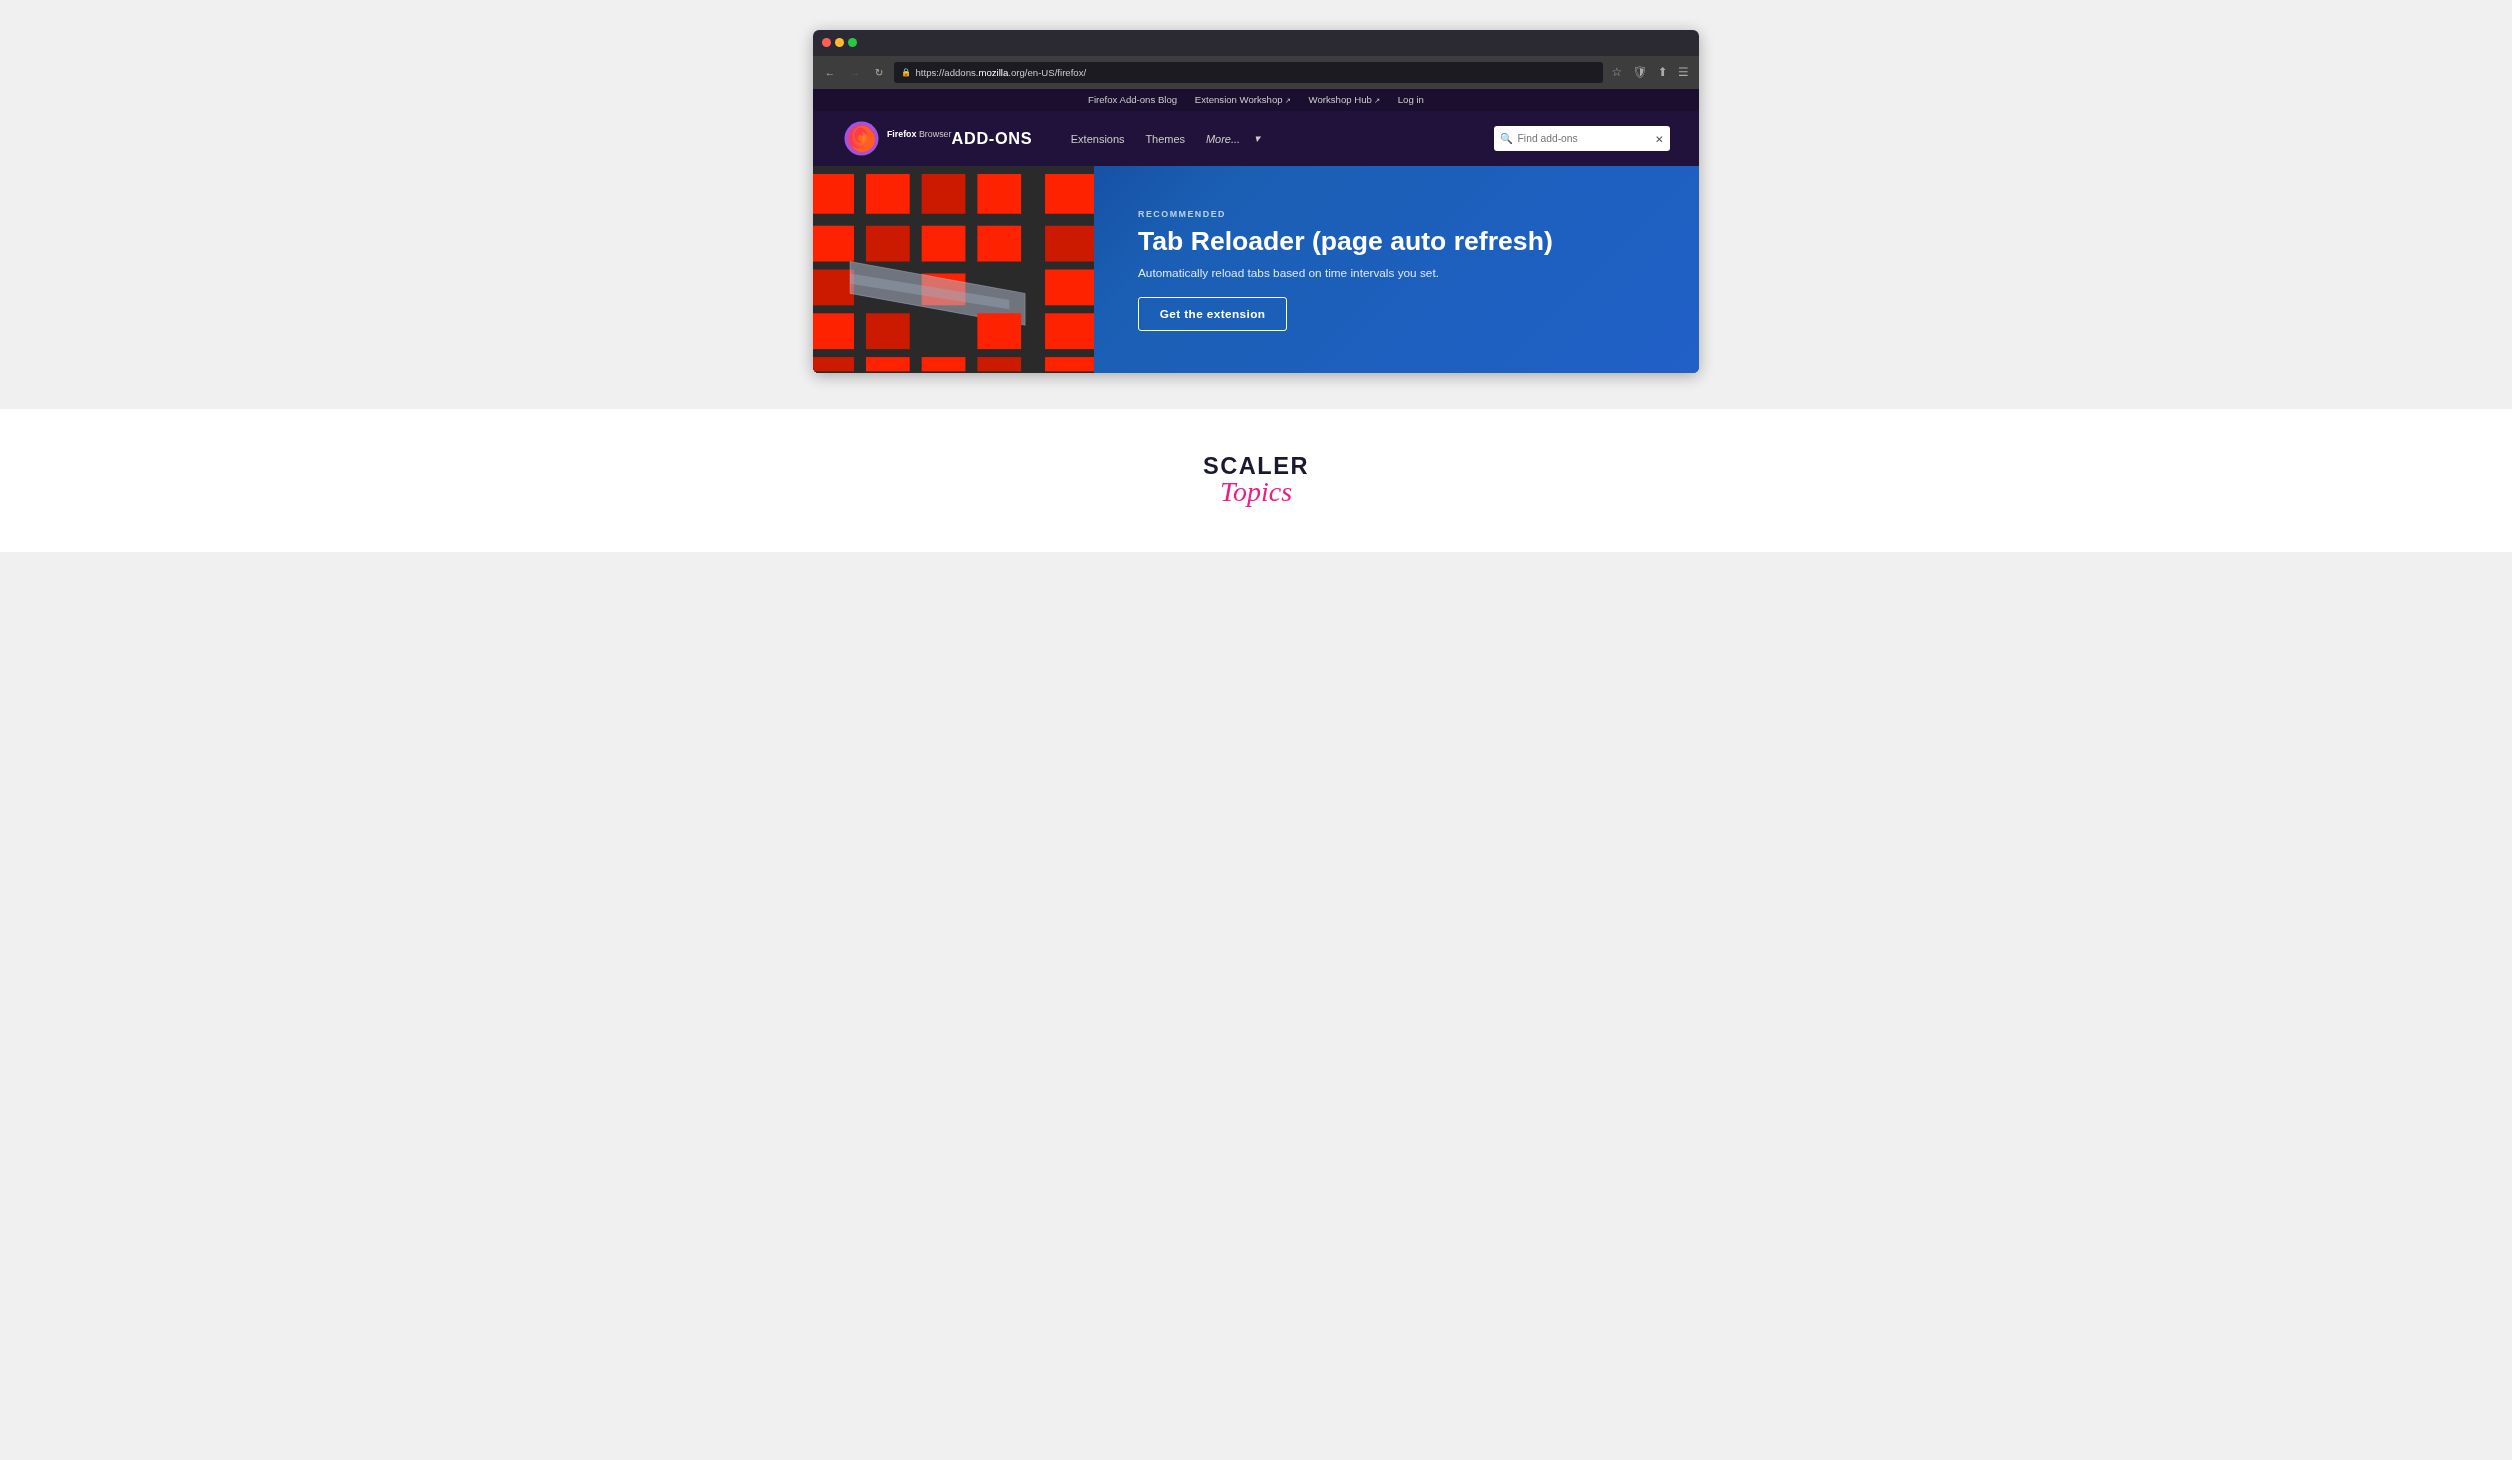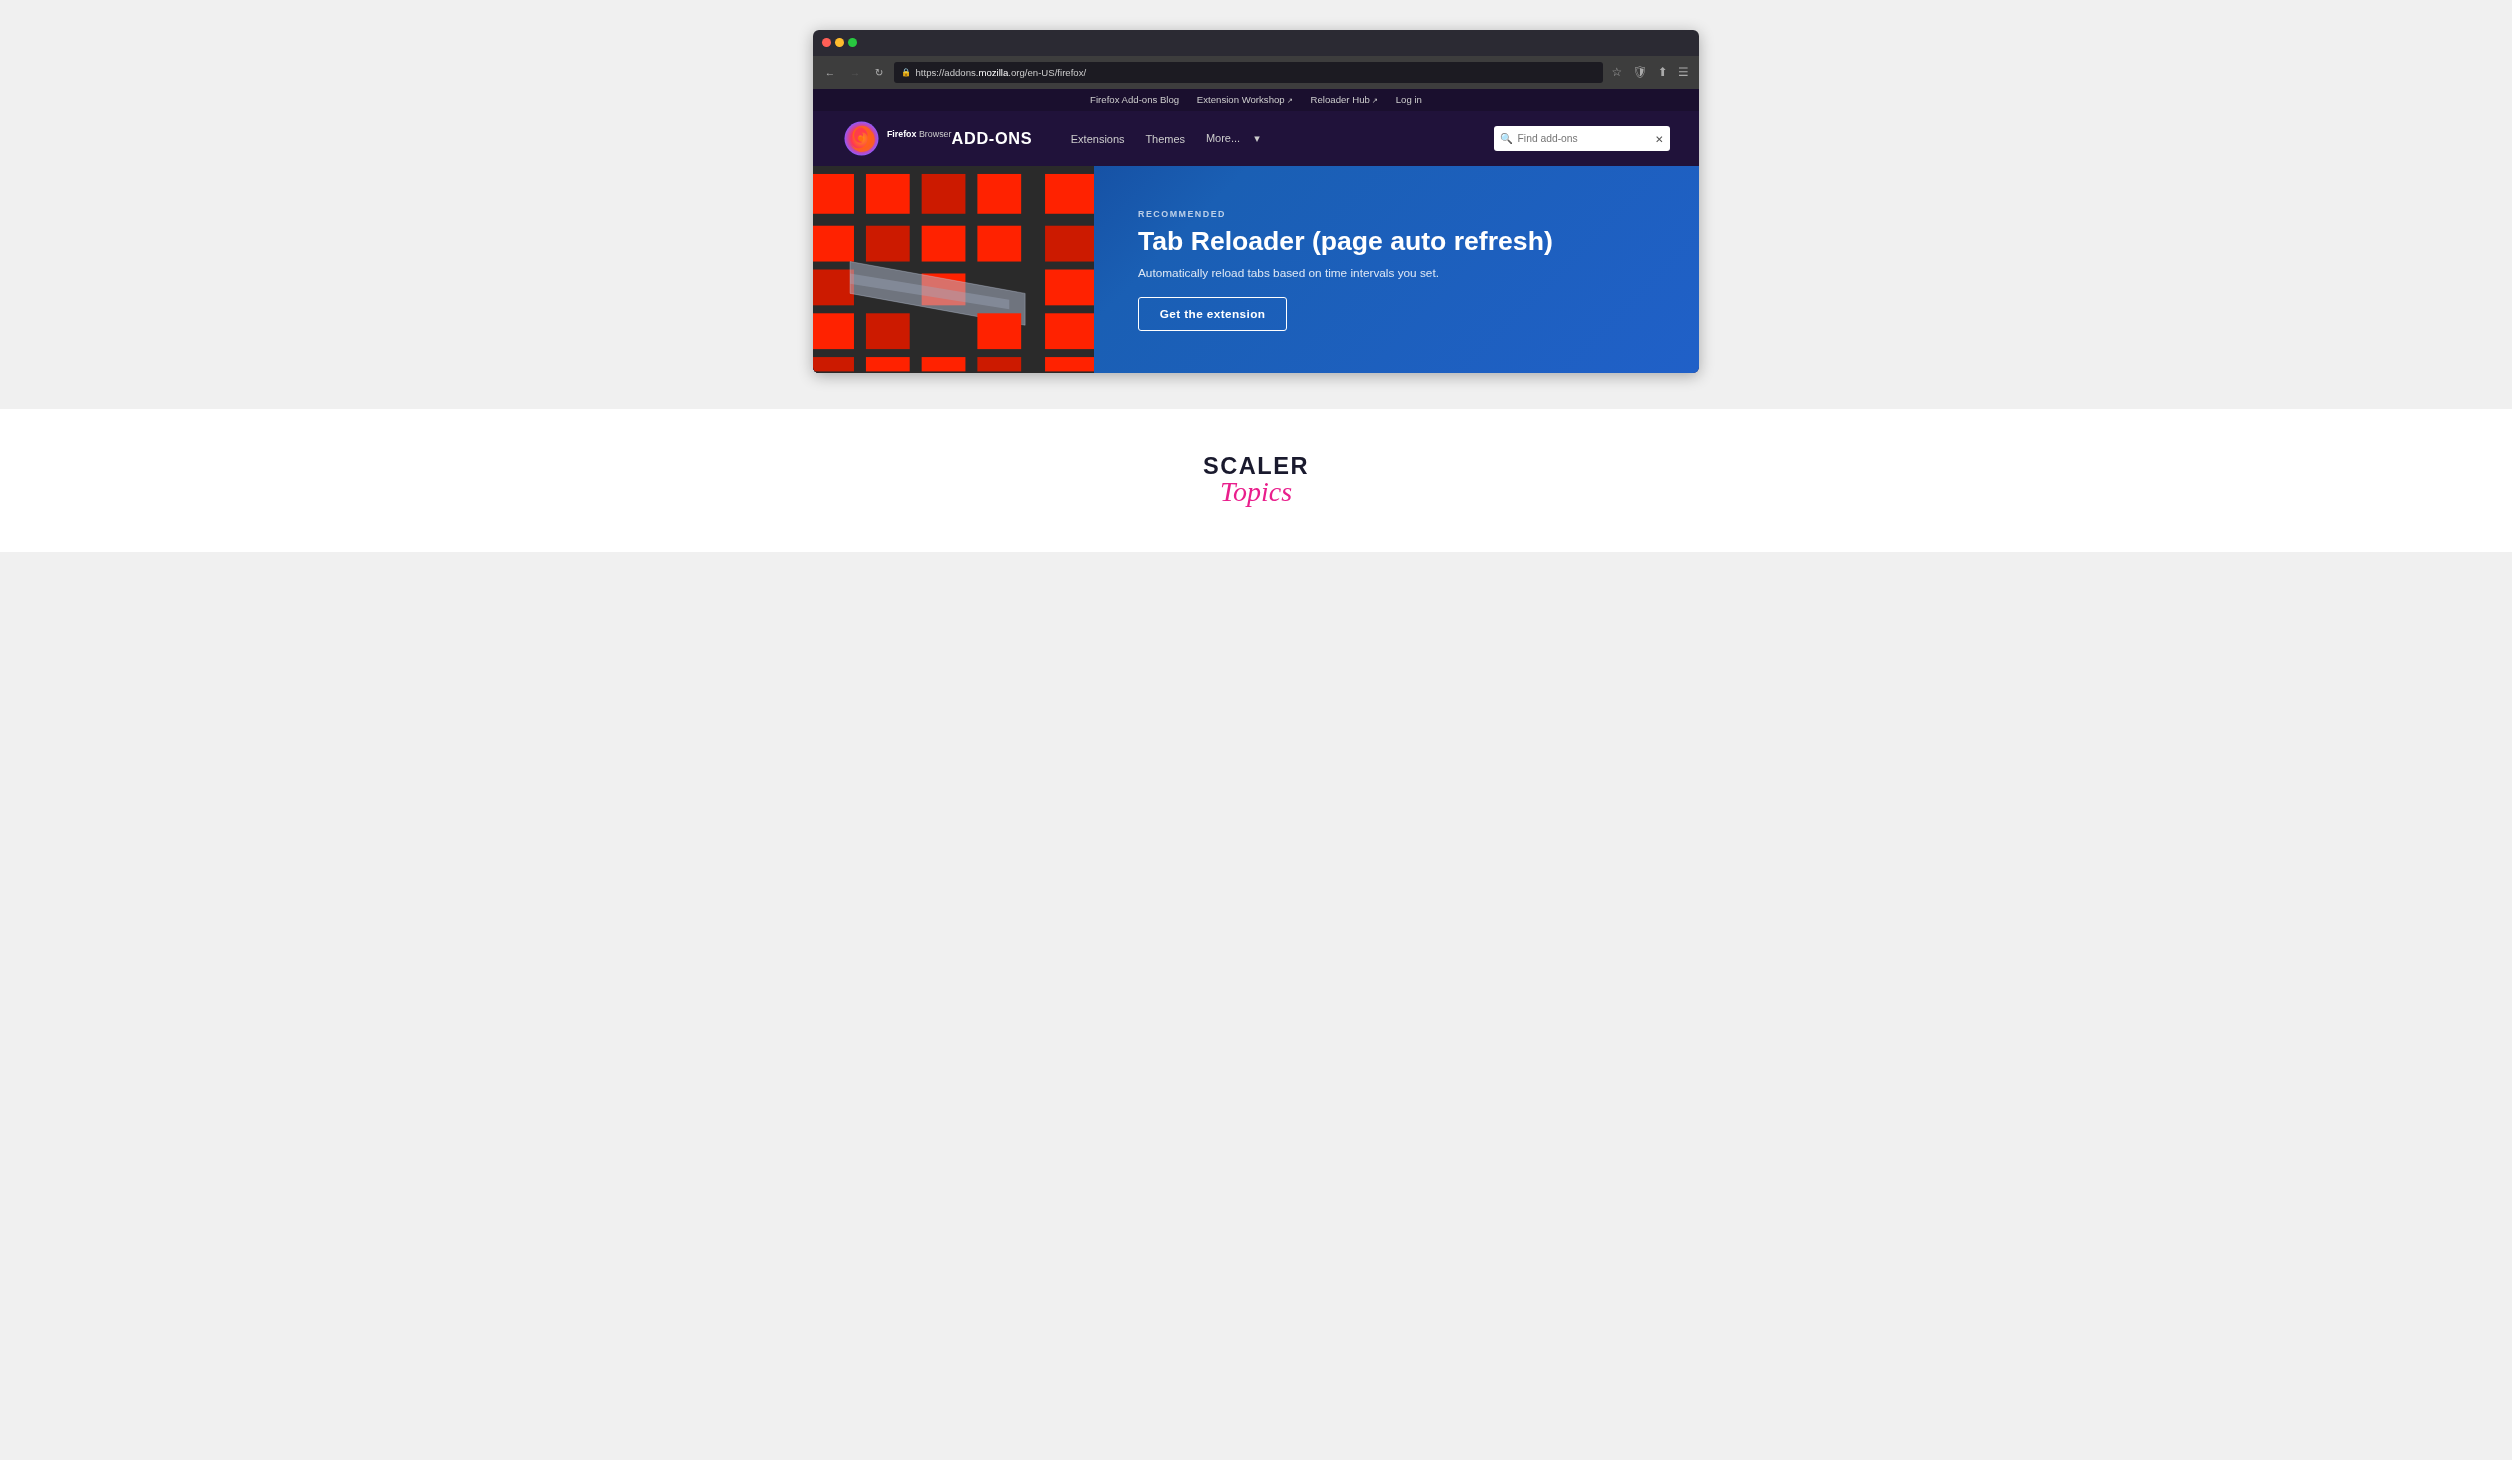--- a/index.html
+++ b/index.html
@@ -162,24 +162,25 @@
       font-size: 11px;
       padding: 4.4px 8.9px;
       border-radius: 3px;
     }
     .main-nav-more {
       color: #ccc;
       font-size: 11px;
       padding: 4.4px 8.9px;
       cursor: pointer;
       display: flex;
-      align-items: flex-start;
+      align-items: center;
       gap: 14px;
       background: none;
       border: none;
+      font-style: italic;
     }
     .search-box {
       display: flex;
       align-items: center;
       background: #fff;
       border-radius: 3px;
       padding: 0 5.9px;
       height: 25px;
       gap: 4.4px;
       min-width: 163px;
@@ -332,21 +333,21 @@
       <button class="toolbar-icon-btn">⬆</button>
       <button class="toolbar-icon-btn">☰</button>
     </div>
   </div>
 
   <div class="site-content">
 
     <nav class="top-nav">
       <a href="#" class="nav-link">Firefox Add-ons Blog</a>
       <a href="#" class="nav-link ext-link">Extension Workshop</a>
-      <a href="#" class="nav-link ext-link">Reloader Hub</a>
+      <a href="#" class="nav-link ext-link">Workshop Hub</a>
       <a href="#" class="nav-link">Log in</a>
     </nav>
 
     <nav class="main-nav">
       <a href="#" class="logo-area">
 
         <svg class="firefox-logo" viewBox="0 0 50 50" xmlns="http://www.w3.org/2000/svg">
           <defs>
             <radialGradient id="firefoxBg" cx="50%" cy="50%" r="50%">
               <stop offset="0%" stop-color="#ff980e"></stop>

